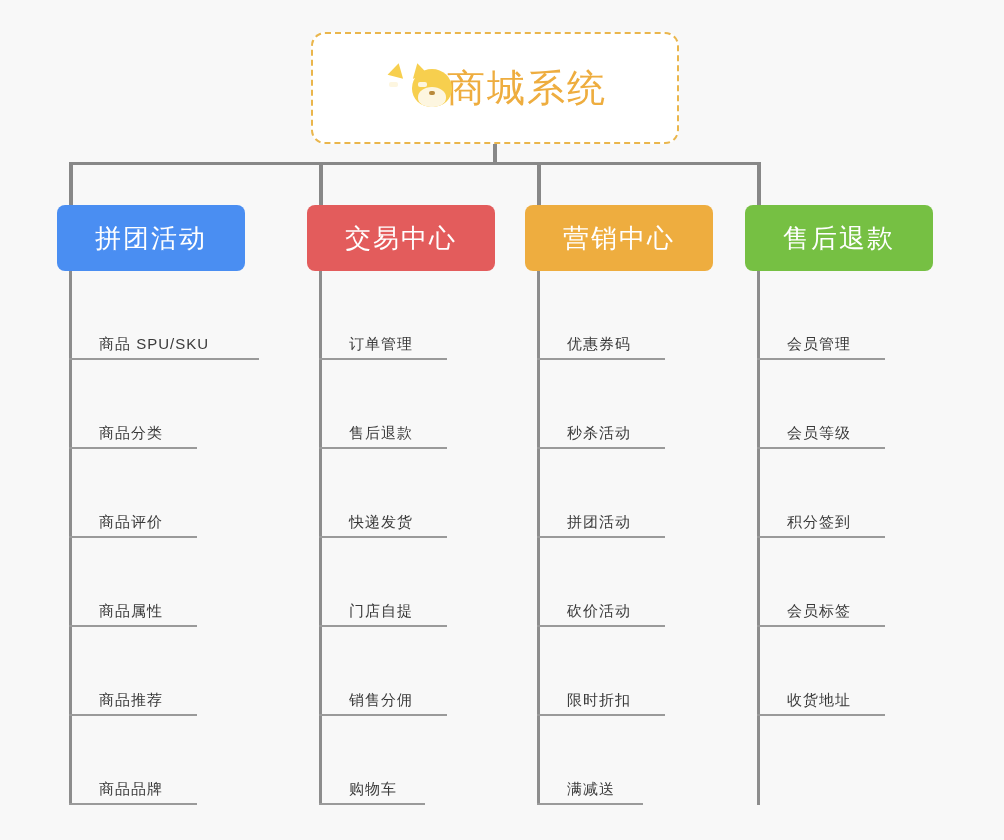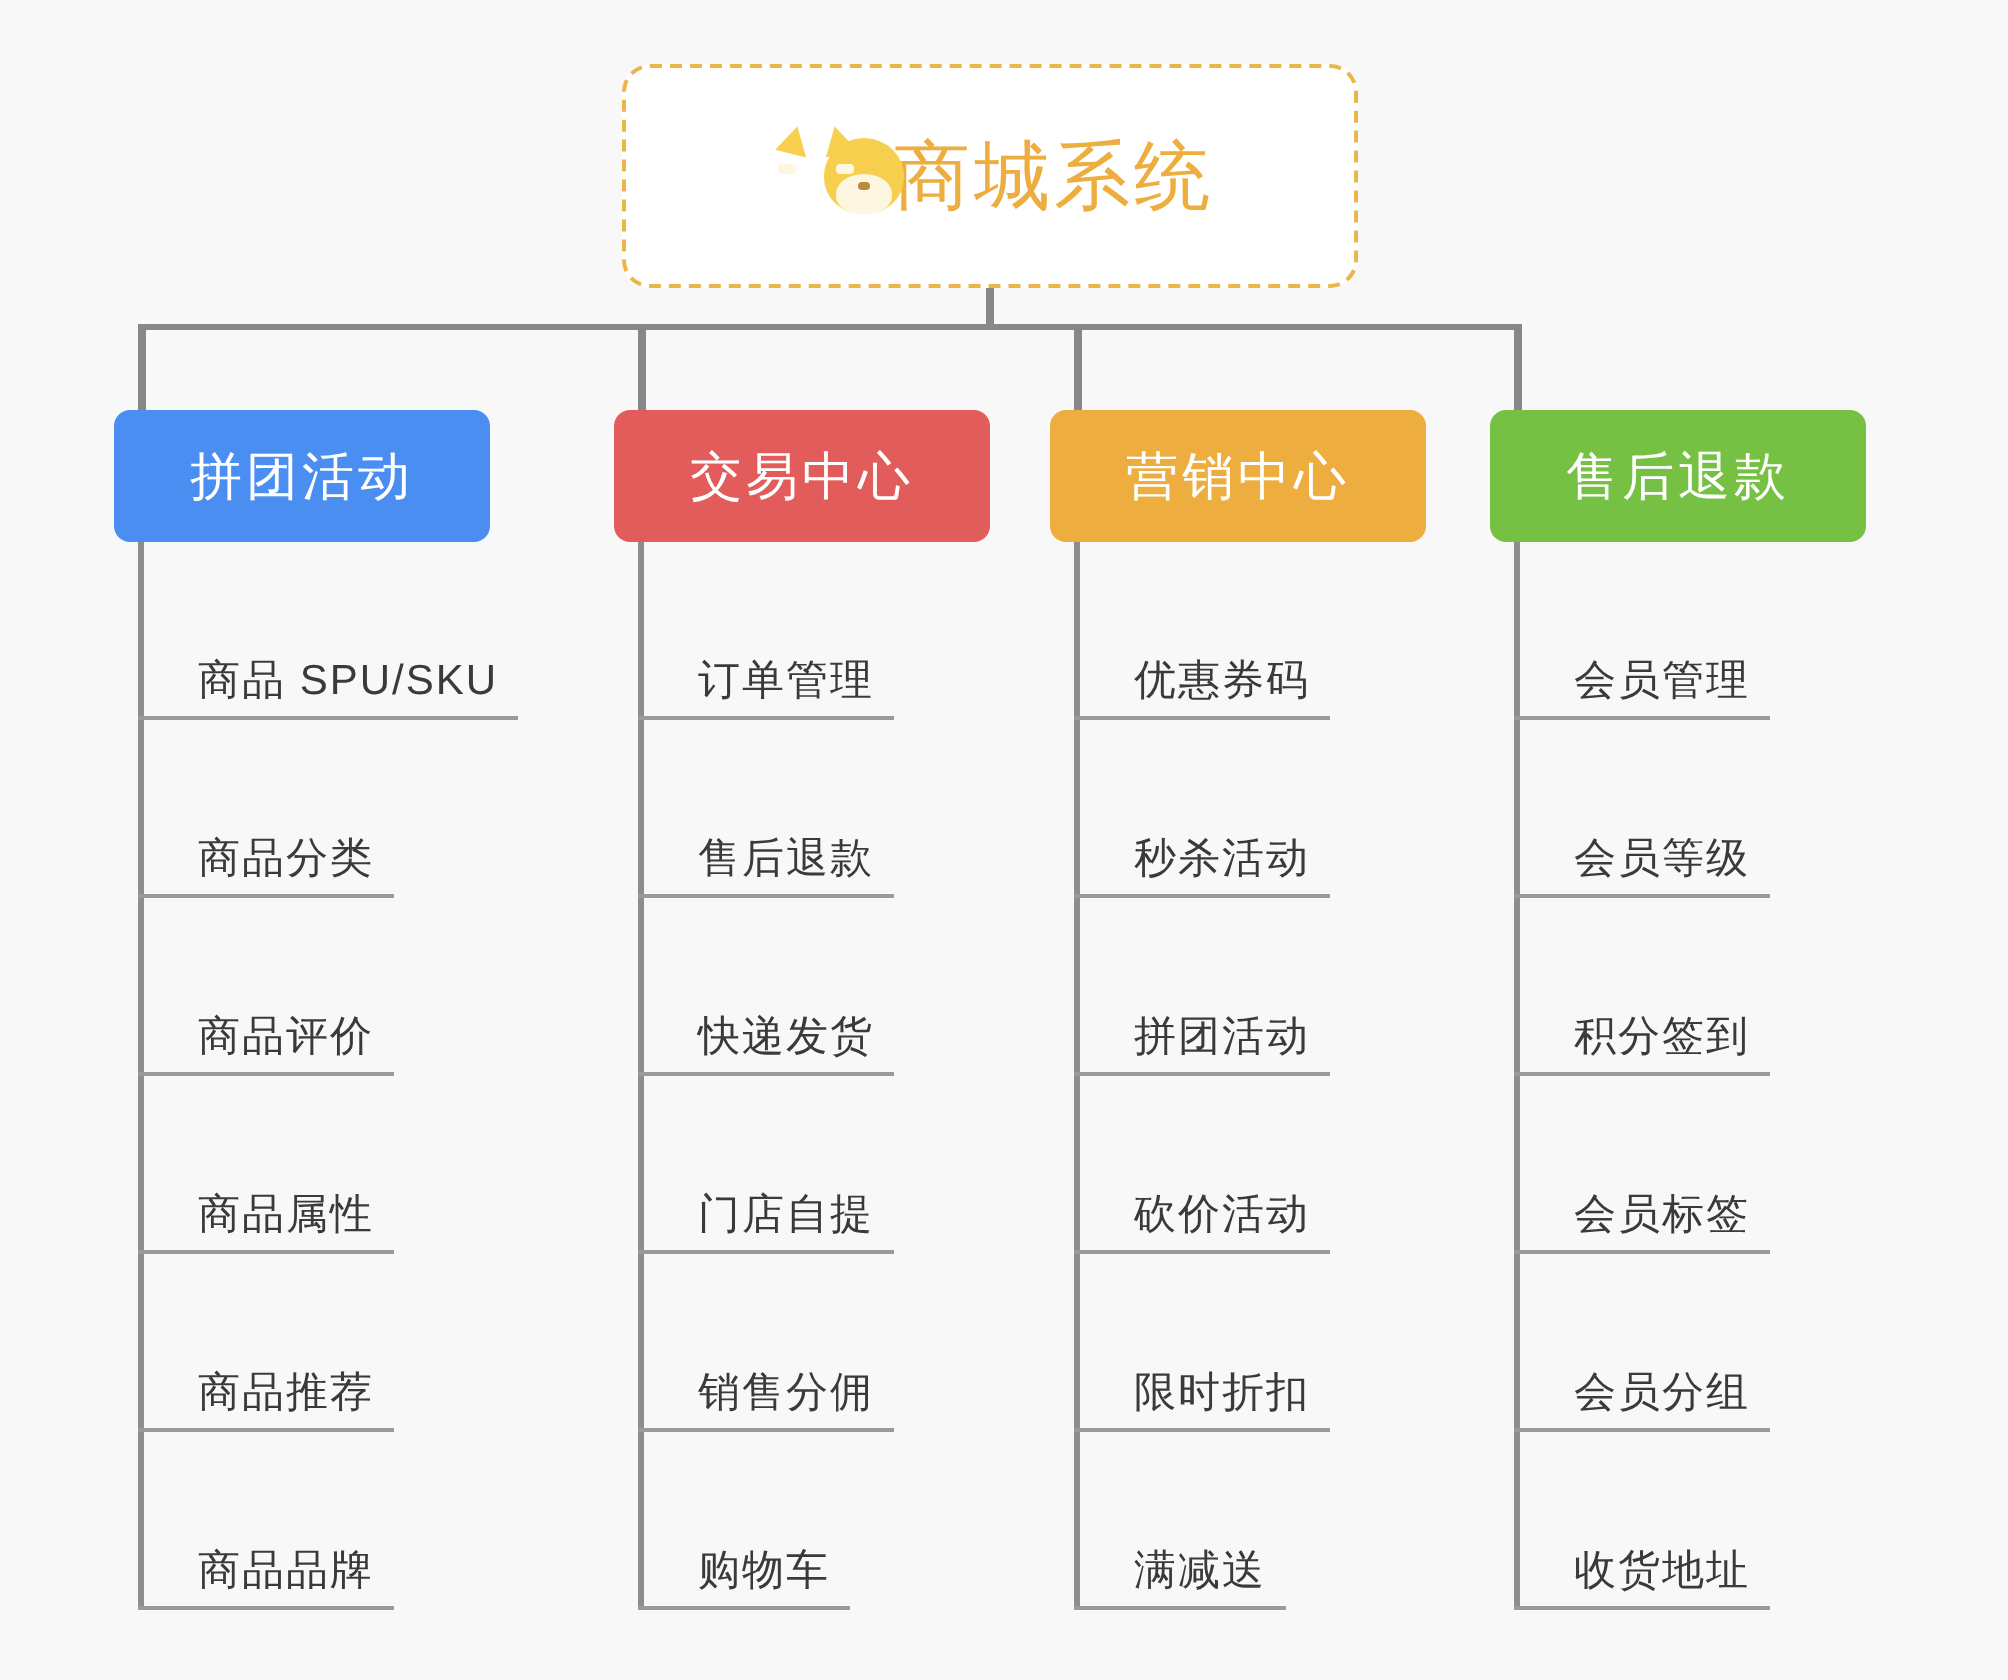--- a/index.html
+++ b/index.html
@@ -125,21 +125,21 @@
   }
   .leaf {
     position: relative;
     height: 89px;
     display: flex;
     align-items: flex-end;
     padding-left: 30px;
   }
   .leaf-text {
     position: relative;
-    font-size: 21px;
+    font-size: 15px;
     color: #3a3a3a;
     white-space: nowrap;
     padding-bottom: 6px;
     letter-spacing: 1px;
   }
   
   .leaf-rule {
     position: absolute;
     left: 0px;
     bottom: 0px;
@@ -289,24 +289,20 @@
           </div>
           <div class="leaf">
             <span class="leaf-text">积分签到</span>
             <div class="leaf-rule" style="width: 128px;"></div>
           </div>
           <div class="leaf">
             <span class="leaf-text">会员标签</span>
             <div class="leaf-rule" style="width: 128px;"></div>
           </div>
           <div class="leaf">
-            <span class="leaf-text">会员分组</span>
-            <div class="leaf-rule" style="width: 128px;"></div>
-          </div>
-          <div class="leaf">
             <span class="leaf-text">收货地址</span>
             <div class="leaf-rule" style="width: 128px;"></div>
           </div>
         </div>
       </div>
     </div>
 
 </div>
 
 </body></html>

